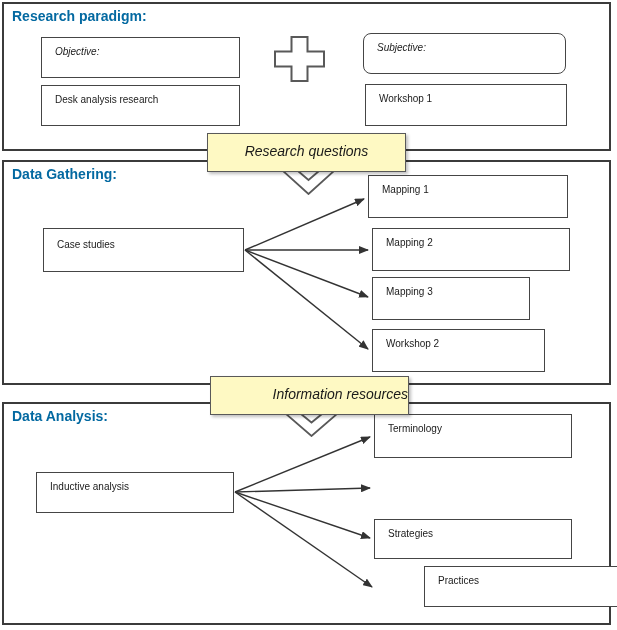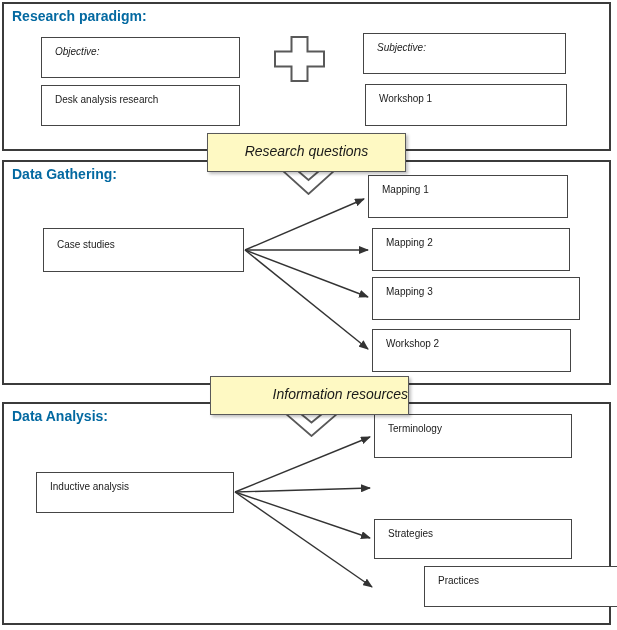--- a/index.html
+++ b/index.html
@@ -57,39 +57,39 @@
 
   <div class="box italic" style="left:41px;top:37px;width:199px;height:41px;">Objective:</div>
   <div class="box" style="left:41px;top:85px;width:199px;height:41px;">Desk analysis research</div>
 
   <span class="icon-abs" style="left:274px;top:36px;">
     <svg width="51" height="46" viewBox="0 0 51 46">
       <polygon points="17.5,1 33.5,1 33.5,15.5 50,15.5 50,30.5 33.5,30.5 33.5,45 17.5,45 17.5,30.5 1,30.5 1,15.5 17.5,15.5" fill="#ffffff" stroke="#595959" stroke-width="2" stroke-linejoin="miter"></polygon>
     </svg>
   </span>
 
-  <div class="box italic" style="left:363px;top:33px;width:203px;height:41px;">Subjective:</div>
+  <div class="box italic" style="left:363px;top:33px;width:203px;height:41px;border-radius:8px;">Subjective:</div>
   <div class="box" style="left:365px;top:84px;width:202px;height:42px;">Workshop 1</div>
 
   <div class="connector" style="left:207px;top:133px;width:199px;height:39px;">Research questions</div>
   <span class="icon-abs" style="left:282px;top:170px;">
     <svg width="53" height="25" viewBox="0 0 53 25">
       <polygon points="1,1 16,1 26.5,10 37,1 52,1 26.5,24" fill="#ffffff" stroke="#595959" stroke-width="1.8" stroke-linejoin="miter"></polygon>
     </svg>
   </span>
 
   <div class="section" style="left:2px;top:160px;width:609px;height:225px;"></div>
   <div class="section-label" style="left:12px;top:166px;">Data Gathering:</div>
 
   <div class="box" style="left:43px;top:228px;width:201px;height:44px;padding-top:10px;">Case studies</div>
 
   <div class="box" style="left:368px;top:175px;width:200px;height:43px;">Mapping 1</div>
   <div class="box" style="left:372px;top:228px;width:198px;height:43px;">Mapping 2</div>
-  <div class="box" style="left:372px;top:277px;width:208px;height:43px;">Mapping 3</div>
-  <div class="box" style="left:372px;top:329px;width:199px;height:43px;">Workshop 2</div>
+  <div class="box" style="left:372px;top:277px;width:158px;height:43px;">Mapping 3</div>
+  <div class="box" style="left:372px;top:329px;width:173px;height:43px;">Workshop 2</div>
 
   <div class="connector" style="left:210px;top:376px;width:199px;height:39px;text-align:right;">Information resources</div>
   <span class="icon-abs" style="left:285px;top:413px;">
     <svg width="53" height="24" viewBox="0 0 53 24">
       <polygon points="1,1 16,1 26.5,9.5 37,1 52,1 26.5,23" fill="#ffffff" stroke="#595959" stroke-width="1.8" stroke-linejoin="miter"></polygon>
     </svg>
   </span>
 
   <div class="section" style="left:2px;top:402px;width:609px;height:223px;"></div>
   <div class="section-label" style="left:12px;top:408px;">Data Analysis:</div>

